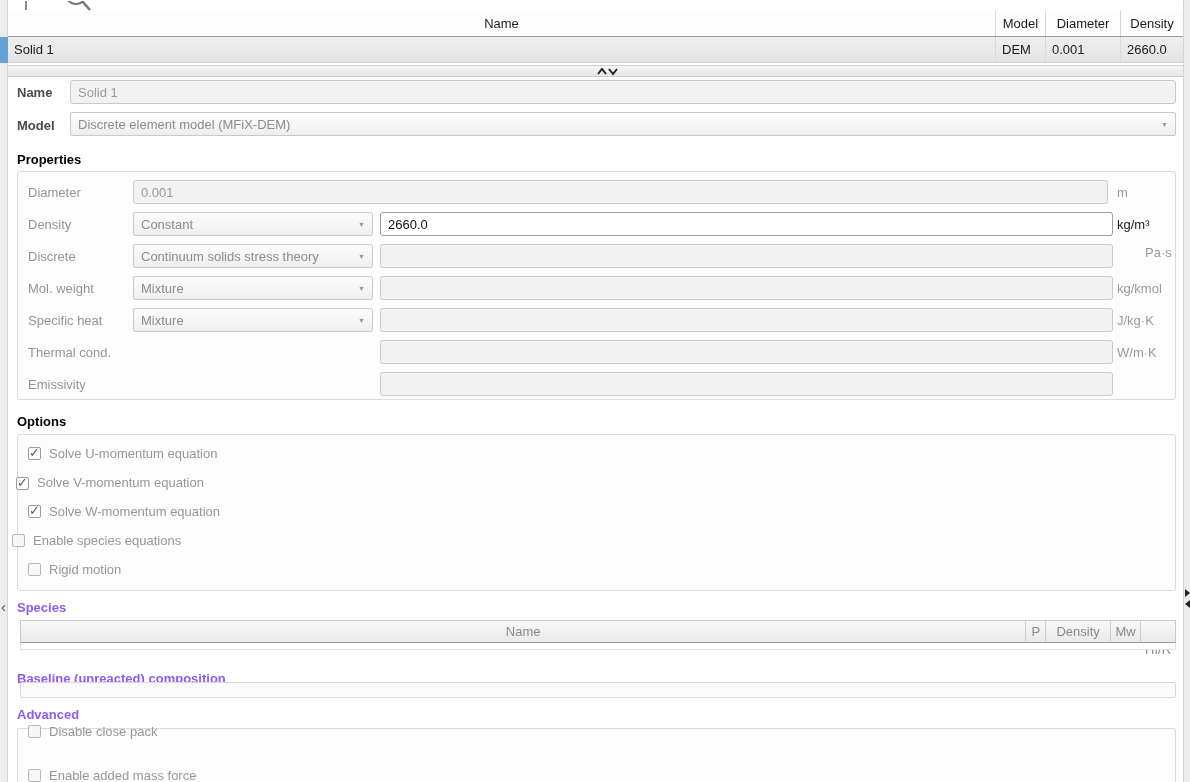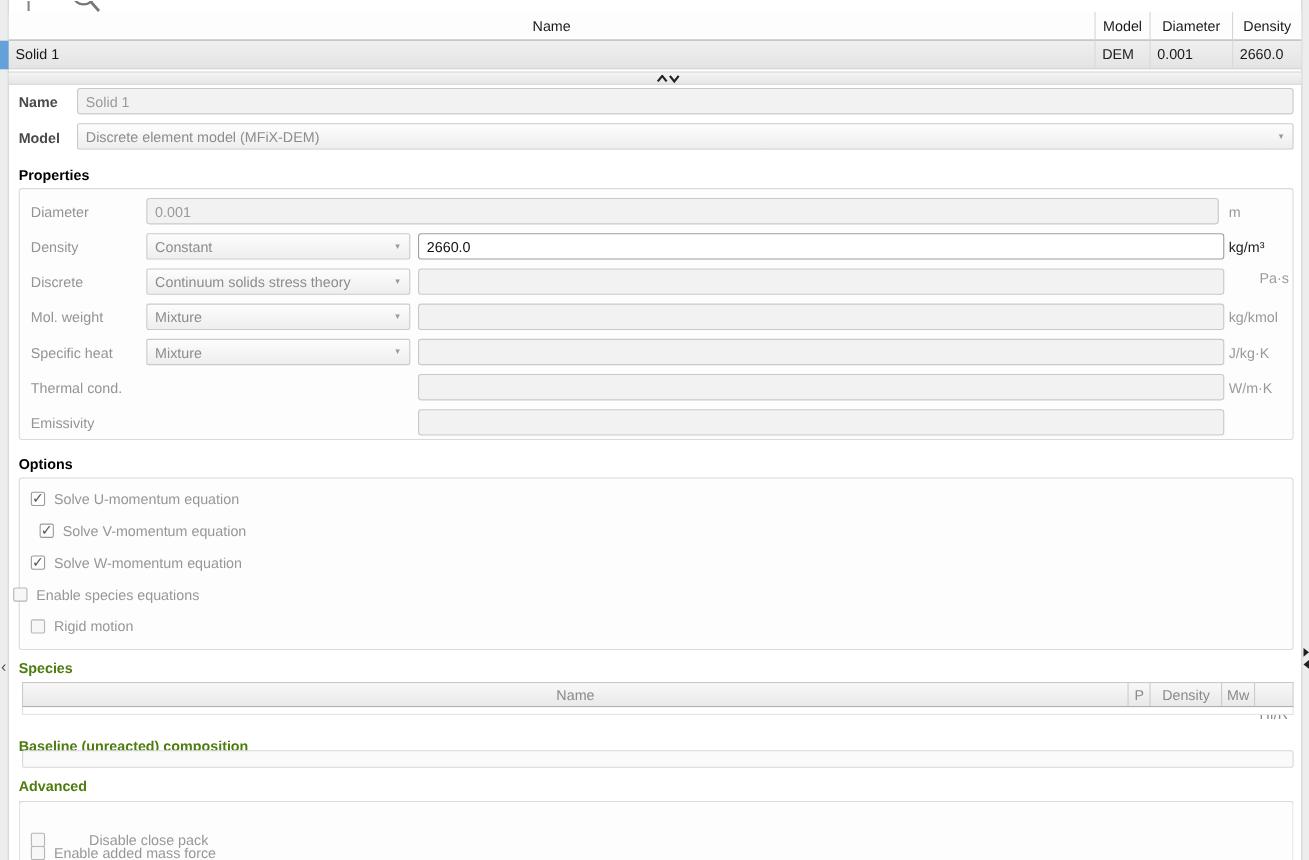--- a/index.html
+++ b/index.html
@@ -31,21 +31,21 @@
   #top-table-row .cell:last-child { border-right:none; }
 
   
   #h-splitter { position:absolute; left:8px; top:65px; width:1175px; height:12px;
     background:linear-gradient(#f5f5f5,#e6e6e6); border-top:1px solid #d2d2d2; border-bottom:1px solid #cdcdcd; }
   #h-splitter svg { position:absolute; left:589px; top:2px; }
 
   
   .fld-label { position:absolute; font-weight:bold; color:#4a4a4a; }
   .sec-head { position:absolute; left:17px; font-weight:bold; color:#000; }
-  .sec-head.dim { color:#4d7c0f; }
+  .sec-head.dim { color:#8b5cf6; }
 
   
   .tf { position:absolute; height:24px; border:1px solid #c9c9c9; border-radius:3px;
     background:#f2f2f2; color:#9a9a9a; display:flex; align-items:center; padding-left:7px; }
   .tf.enabled { background:#fff; border-color:#9e9e9e; color:#111; }
   .combo { position:absolute; height:24px; border:1px solid #c9c9c9; border-radius:2px;
     background:linear-gradient(#fdfdfd,#eeeeee); color:#8c8c8c; display:flex; align-items:center;
     padding-left:7px; padding-right:18px; }
   .combo .arrow { position:absolute; right:7px; top:8px; font-size:7px; color:#999; }
 
@@ -181,21 +181,21 @@
   <div class="fld-label" style="left:28px; top:377px; font-weight:normal; color:#949494;">Emissivity</div>
   <div class="tf" style="left:380px; top:372px; width:733px;"></div>
 
   <div class="sec-head" style="top:414px;">Options</div>
   <div class="groupbox" style="left:17px; top:434px; width:1159px; height:157px;"></div>
 
   <div class="cbrow on" style="left:28px; top:446px;">
     <span class="cb"></span>
     <span class="cb-label">Solve U-momentum equation</span>
   </div>
-  <div class="cbrow on" style="left:36px; top:475px;">
+  <div class="cbrow on" style="left:16px; top:475px;align-items:flex-end;">
     <span class="cb"></span>
     <span class="cb-label">Solve V-momentum equation</span>
   </div>
   <div class="cbrow on" style="left:28px; top:504px;">
     <span class="cb"></span>
     <span class="cb-label">Solve W-momentum equation</span>
   </div>
   <div class="cbrow" style="left:12px; top:533px;">
     <span class="cb"></span>
     <span class="cb-label">Enable species equations</span>
@@ -214,21 +214,21 @@
     <div class="scell" style="width:34px;">Hf/R</div>
   </div>
   <div id="species-body"></div>
 
   <div class="sec-head dim" style="top:671px;">Baseline (unreacted) composition</div>
   <div id="baseline-bar"></div>
 
   <div class="sec-head dim" style="top:707px;">Advanced</div>
   <div class="groupbox" style="left:17px; top:728px; width:1159px; height:70px; border-bottom:none; border-radius:3px 3px 0 0;"></div>
 
-  <div class="cbrow" style="left:28px; top:756px;gap:32px;">
+  <div class="cbrow" style="left:28px; top:724px;">
     <span class="cb"></span>
     <span class="cb-label">Disable close pack</span>
   </div>
   <div class="cbrow" style="left:28px; top:768px;">
     <span class="cb"></span>
     <span class="cb-label">Enable added mass force</span>
   </div>
 
 </div>
 

